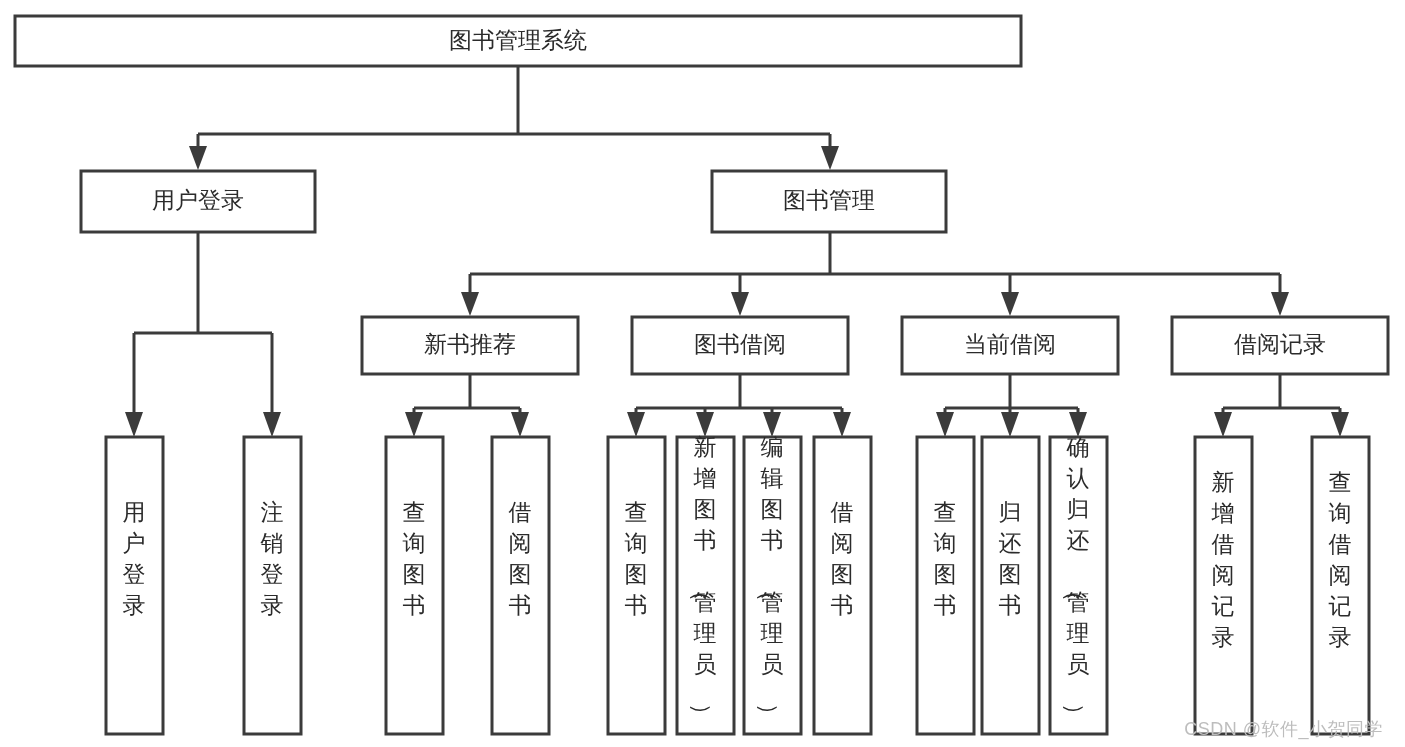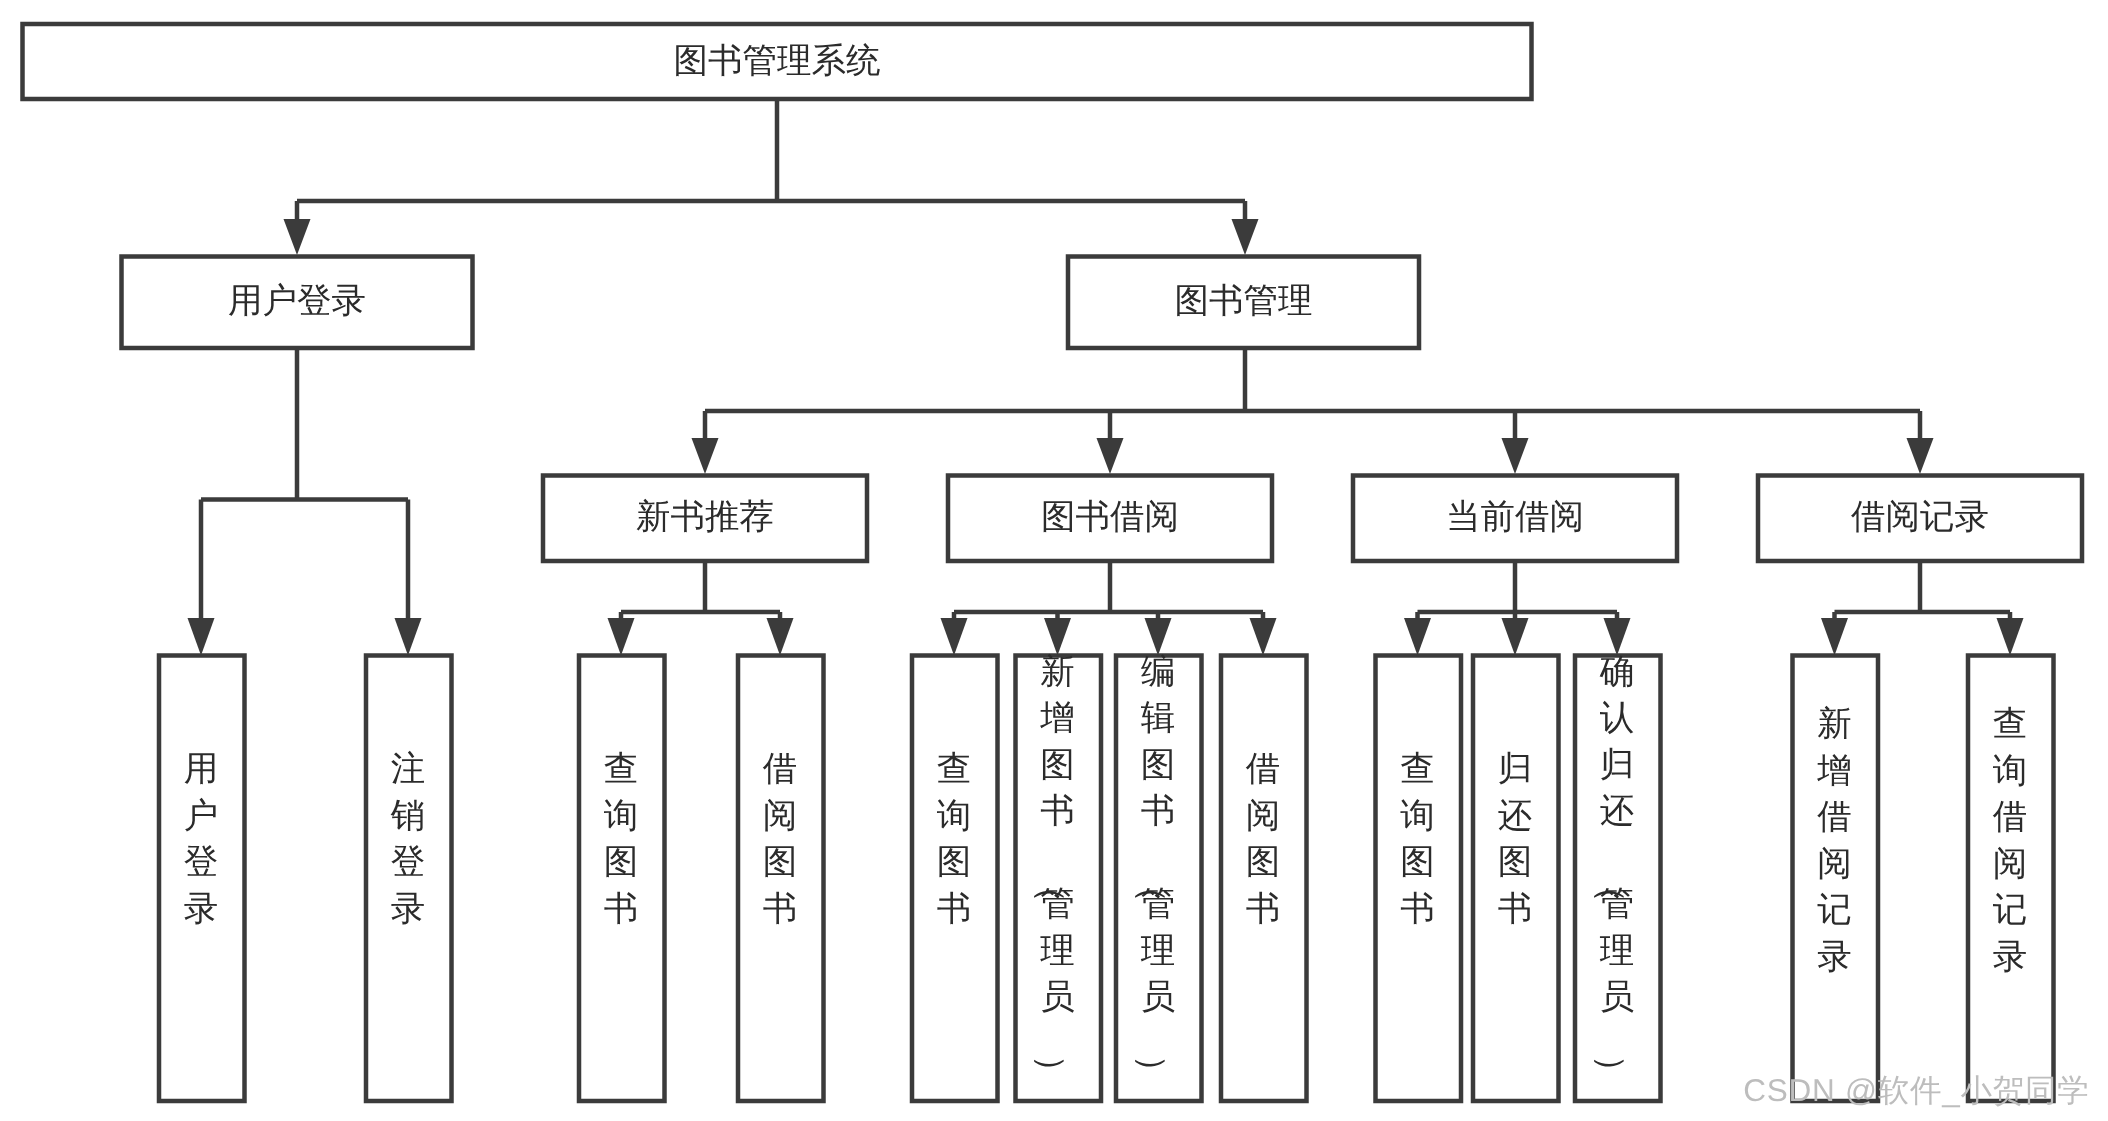--- a/index.html
+++ b/index.html
@@ -42,24 +42,24 @@
     dominant-baseline: middle;
   }
   .node-label-v {
     fill: #2b2b2b;
     font-family: "Liberation Sans", "DejaVu Sans", sans-serif;
     font-size: 23px;
     text-anchor: middle;
   }
   .watermark {
     position: absolute;
-    right: 12px;
+    right: 22px;
     bottom: 6px;
     font-family: "Liberation Sans", "DejaVu Sans", sans-serif;
-    font-size: 21px;
+    font-size: 18px;
     color: #bdbdbd;
     letter-spacing: 0.5px;
     white-space: nowrap;
     pointer-events: none;
   }
 </style>
 </head>
 <body>
 
 <svg id="diagram" viewBox="0 0 1405 747" xmlns="http://www.w3.org/2000/svg">

